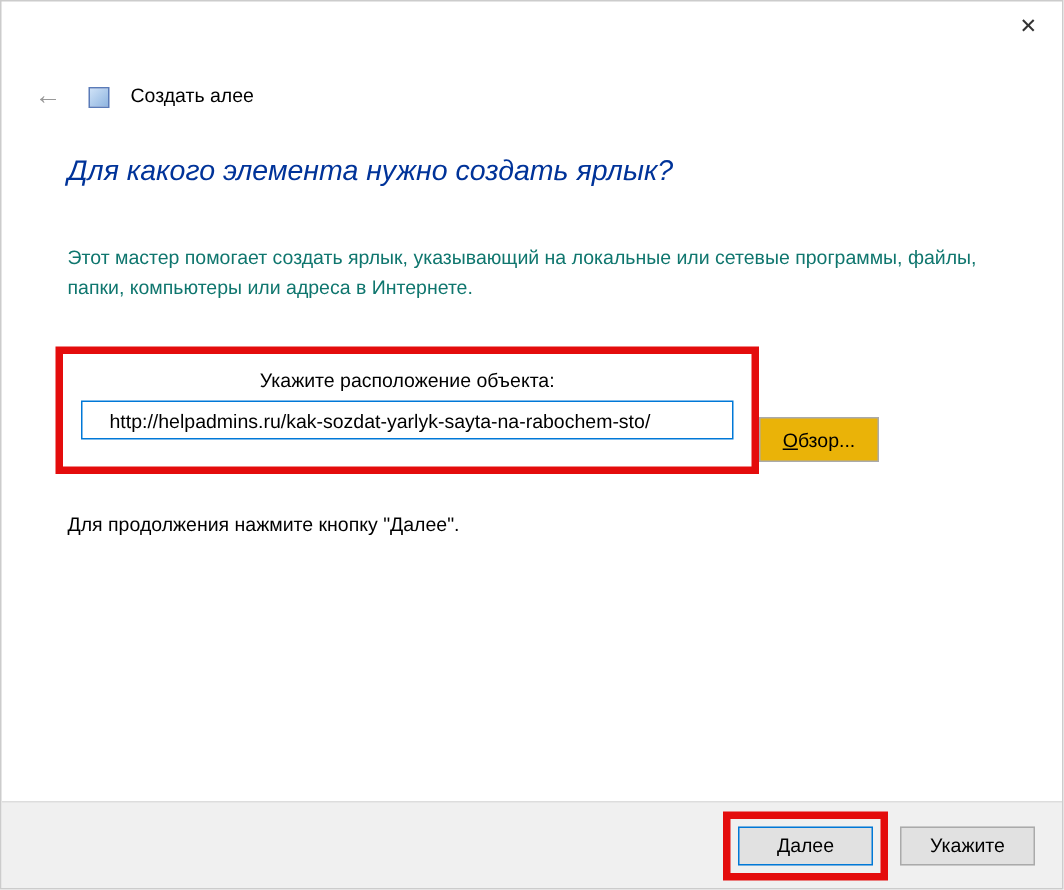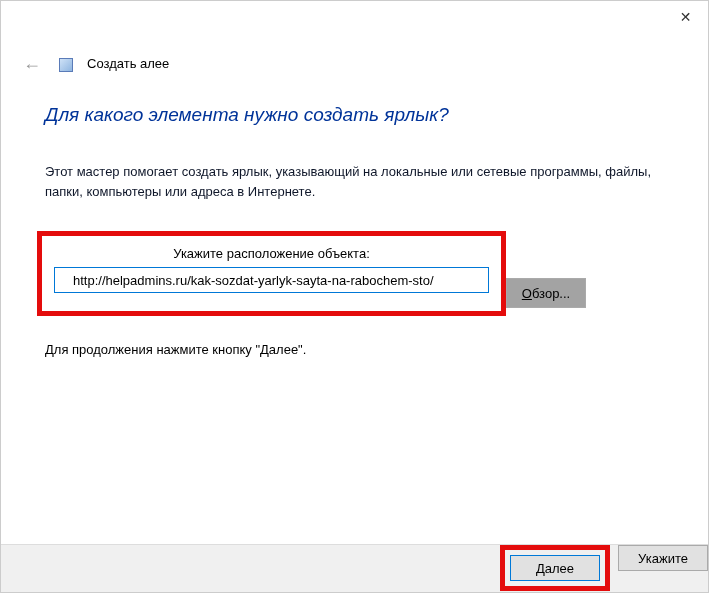--- a/index.html
+++ b/index.html
@@ -62,21 +62,21 @@
     }
     .heading {
       font-size: 19px;
       color: #003399;
       font-weight: normal;
       margin-bottom: 36px;
       font-style: italic;
     }
     .description {
       font-size: 13px;
-      color: #0f172a;
+      color: #0f766e;
       line-height: 1.5;
       margin-bottom: 30px;
     }
     .highlight-box {
       border: 5px solid #e40c0c;
       padding: 10px 12px 18px 12px;
       margin-bottom: 26px;
       position: relative;
       width: 469px;
       margin-left: -8px;
@@ -95,41 +95,42 @@
       font-family: "Segoe UI", Tahoma, sans-serif;
       font-size: 13px;
       outline: none;
     }
     .browse-btn {
       position: absolute;
       left: 505px;
       top: 277px;
       width: 80px;
       height: 30px;
-      background: #a3a3a3;
+      background: #eab308;
       border: 1px solid #aaa;
       font-family: "Segoe UI", Tahoma, sans-serif;
       font-size: 13px;
       cursor: pointer;
     }
     .continue-text {
       font-size: 13px;
       color: #000;
     }
     .footer {
       position: absolute;
       bottom: 0;
       left: 0;
       right: 0;
-      height: 48px;
+      height: 58px;
       border-top: 1px solid #ddd;
       background: #f0f0f0;
       display: flex;
       justify-content: flex-end;
-      align-items: flex-start;
+      align-items: center;
+      padding-right: 18px;
       gap: 8px;
     }
     .footer-btn {
       width: 90px;
       height: 26px;
       background: #e1e1e1;
       border: 1px solid #aaa;
       font-family: "Segoe UI", Tahoma, sans-serif;
       font-size: 13px;
       cursor: pointer;

